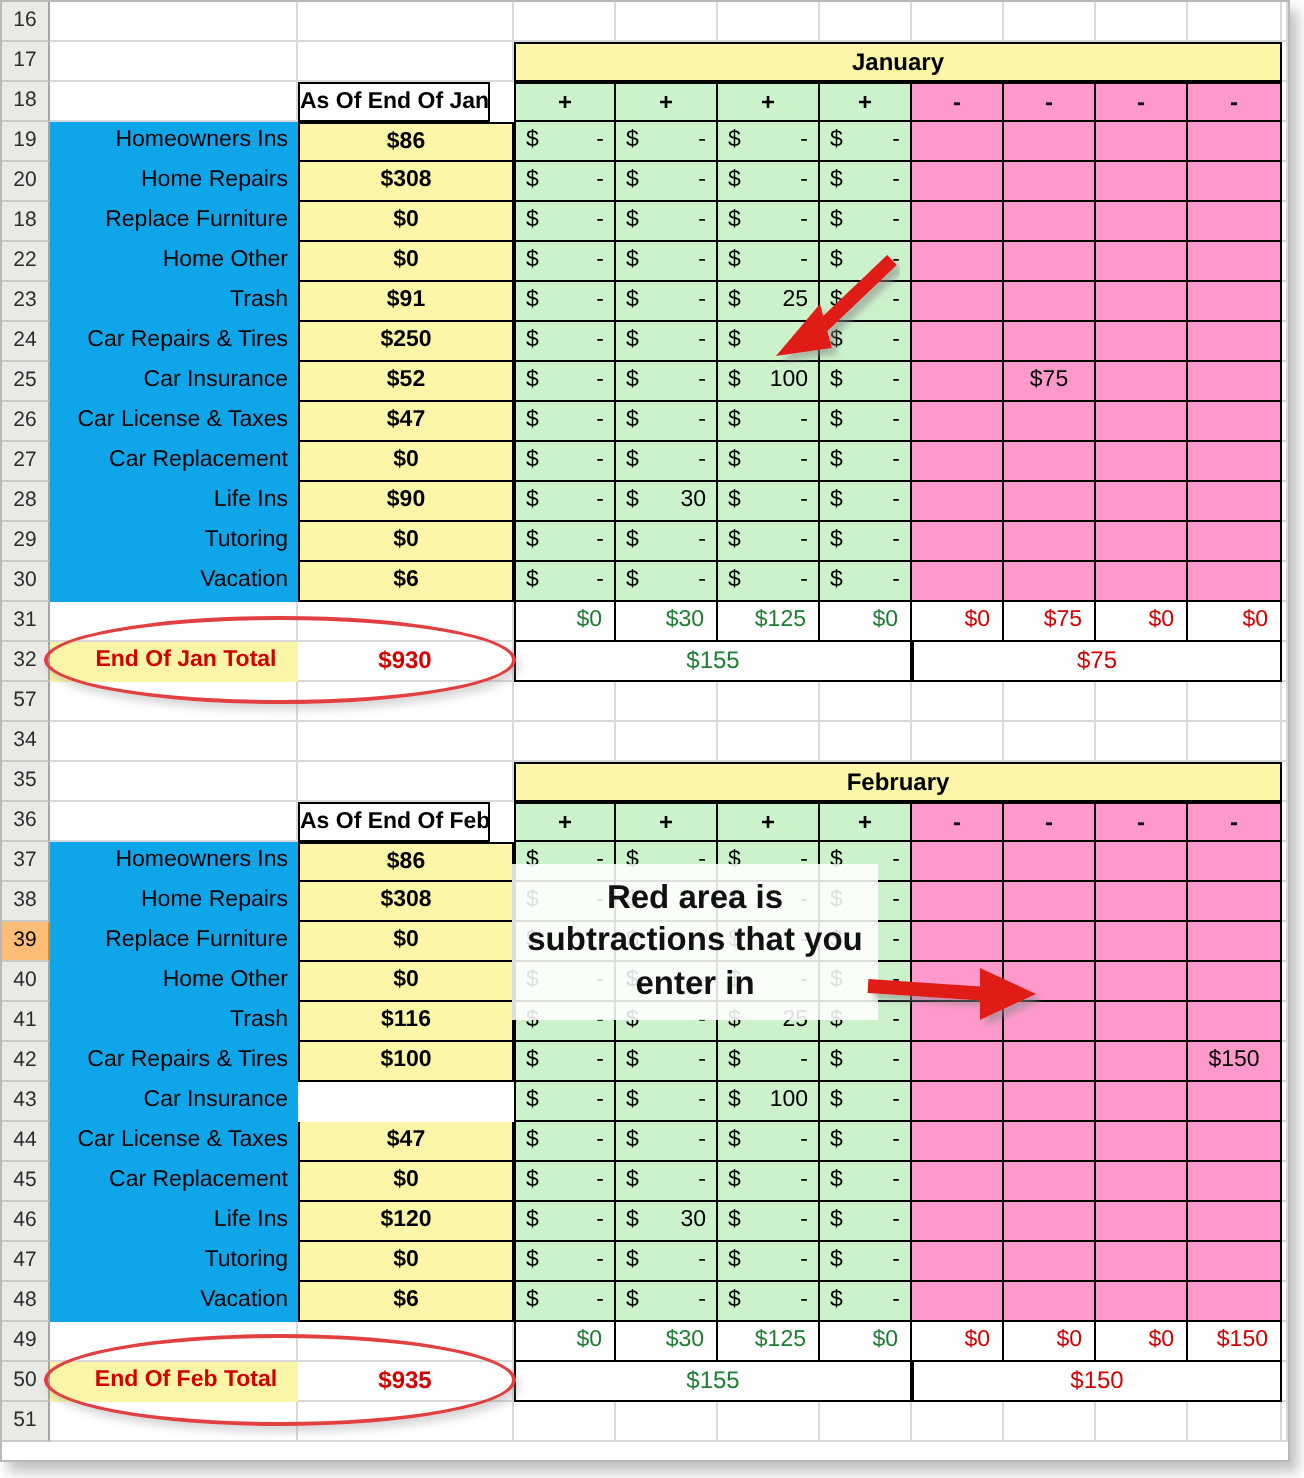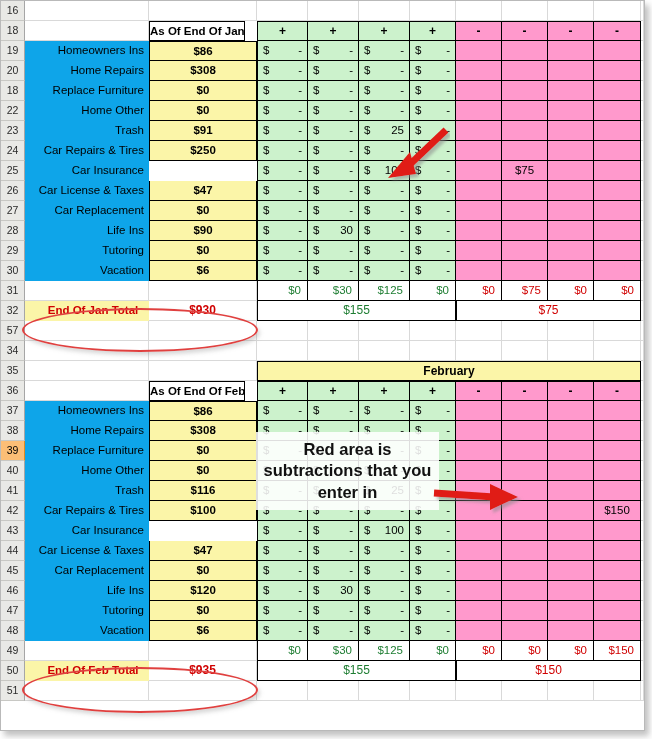--- a/index.html
+++ b/index.html
@@ -236,20 +236,27 @@
           <div class="cell blank" style="left:307px;width:51px;"></div>
           <div class="cell blank" style="left:358px;width:51px;"></div>
           <div class="cell blank" style="left:409px;width:46px;"></div>
           <div class="cell blank" style="left:455px;width:46px;"></div>
           <div class="cell blank" style="left:501px;width:46px;"></div>
           <div class="cell blank" style="left:547px;width:46px;"></div>
           <div class="cell blank" style="left:593px;width:47px;"></div>
           <div class="cell blank" style="left:640px;width:3px;"></div>
         </div>
         <div class="row">
+          <div class="cell rownum">17</div>
+          <div class="cell blank" style="left:24px;width:124px;"></div>
+          <div class="cell blank" style="left:148px;width:108px;"></div>
+          <div class="cell banner" style="left:256px;width:384px;">January</div>
+          <div class="cell blank" style="left:640px;width:3px;"></div>
+        </div>
+        <div class="row">
           <div class="cell rownum">18</div>
           <div class="cell blank" style="left:24px;width:124px;"></div>
           <div class="cell val-hdr">As Of End Of Jan</div>
           <div class="cell g sign toprule firstcol" style="left:256px;width:51px;">+</div>
           <div class="cell g sign toprule" style="left:307px;width:51px;">+</div>
           <div class="cell g sign toprule" style="left:358px;width:51px;">+</div>
           <div class="cell g sign toprule" style="left:409px;width:46px;">+</div>
           <div class="cell p sign toprule" style="left:455px;width:46px;">-</div>
           <div class="cell p sign toprule" style="left:501px;width:46px;">-</div>
           <div class="cell p sign toprule" style="left:547px;width:46px;">-</div>
@@ -456,20 +463,21 @@
           </div>
           <div class="cell p pinkval" style="left:455px;width:46px;"></div>
           <div class="cell p pinkval" style="left:501px;width:46px;"></div>
           <div class="cell p pinkval" style="left:547px;width:46px;"></div>
           <div class="cell p pinkval" style="left:593px;width:47px;"></div>
           <div class="cell blank" style="left:640px;width:3px;"></div>
         </div>
         <div class="row">
           <div class="cell rownum">25</div>
           <div class="cell lbl">Car Insurance</div>
+          <div class="cell val">$52</div>
           <div class="cell g firstcol" style="left:256px;width:51px;">
             <div class="money">
               <span class="sym">$</span>
               <span class="amt">-</span>
             </div>
           </div>
           <div class="cell g" style="left:307px;width:51px;">
             <div class="money">
               <span class="sym">$</span>
               <span class="amt">-</span>

